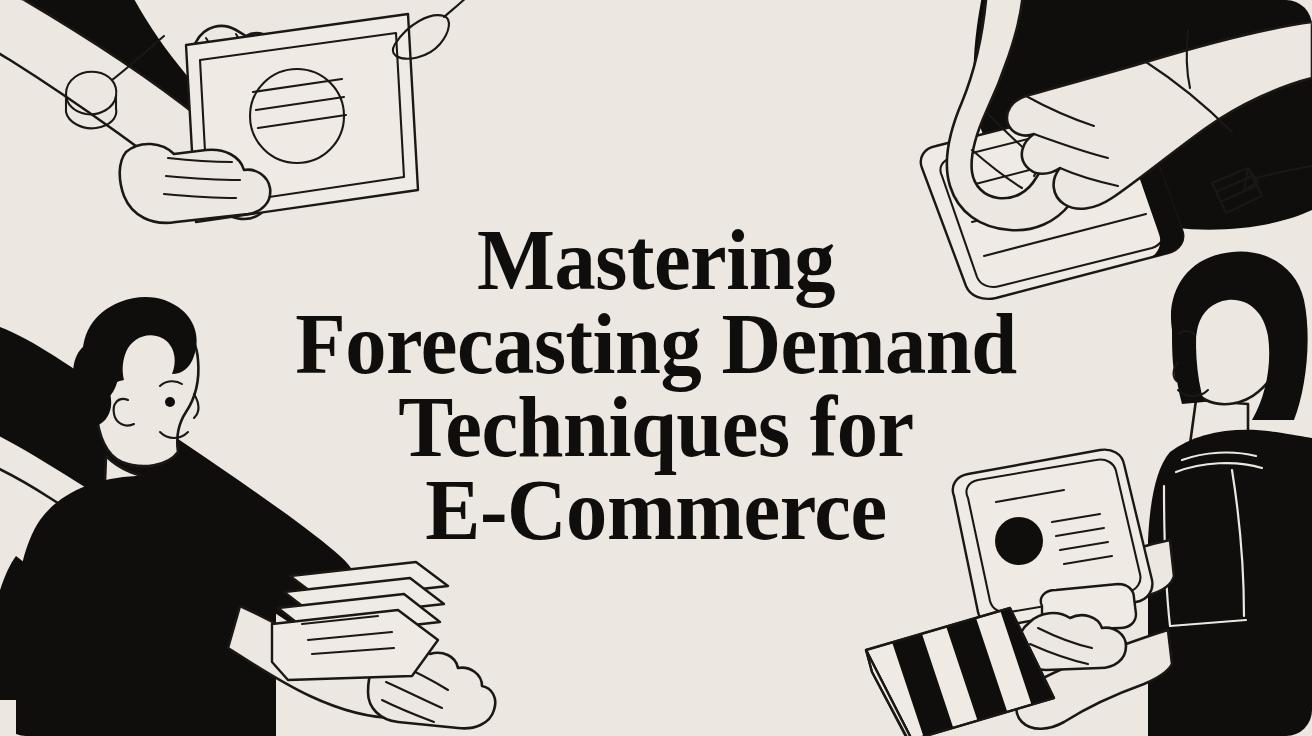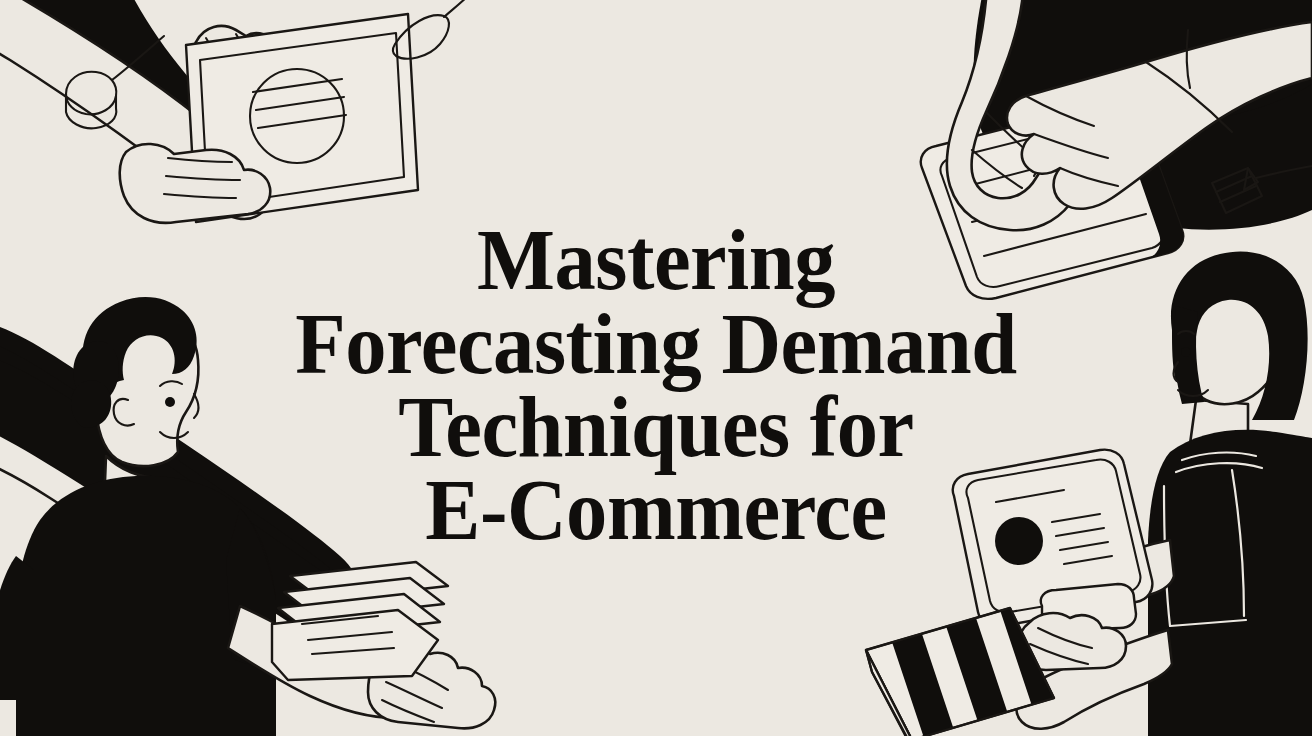--- a/index.html
+++ b/index.html
@@ -55,21 +55,21 @@
     transform-origin: center;
   }
   .title-line.l1 { font-size: 86px; }
   .title-line.l2 { font-size: 86px; }
   .title-line.l3 { font-size: 86px; }
   .title-line.l4 { font-size: 86px; }
 </style>
 </head>
 <body style="background: rgb(236, 232, 225);">
 
-<div class="canvas" style="background: rgb(236, 232, 225);">
+<div class="canvas" style="background: rgb(236, 232, 225); border-radius: 26px;">
 
   <svg class="art-layer" viewBox="0 0 1312 736" xmlns="http://www.w3.org/2000/svg">
     <defs>
       <style>
         .ln   { fill:none; stroke:#1A1714; stroke-width:2.6; stroke-linecap:round; stroke-linejoin:round; }
         .lnT  { fill:none; stroke:#1A1714; stroke-width:2.1; stroke-linecap:round; stroke-linejoin:round; }
         .sk   { fill:#ECE8E1; stroke:#1A1714; stroke-width:2.6; stroke-linejoin:round; stroke-linecap:round; }
         .skT  { fill:#ECE8E1; stroke:#1A1714; stroke-width:2.1; stroke-linejoin:round; stroke-linecap:round; }
         .blk  { fill:#100E0C; }
         .blkS { fill:#100E0C; stroke:#100E0C; stroke-width:1; }

